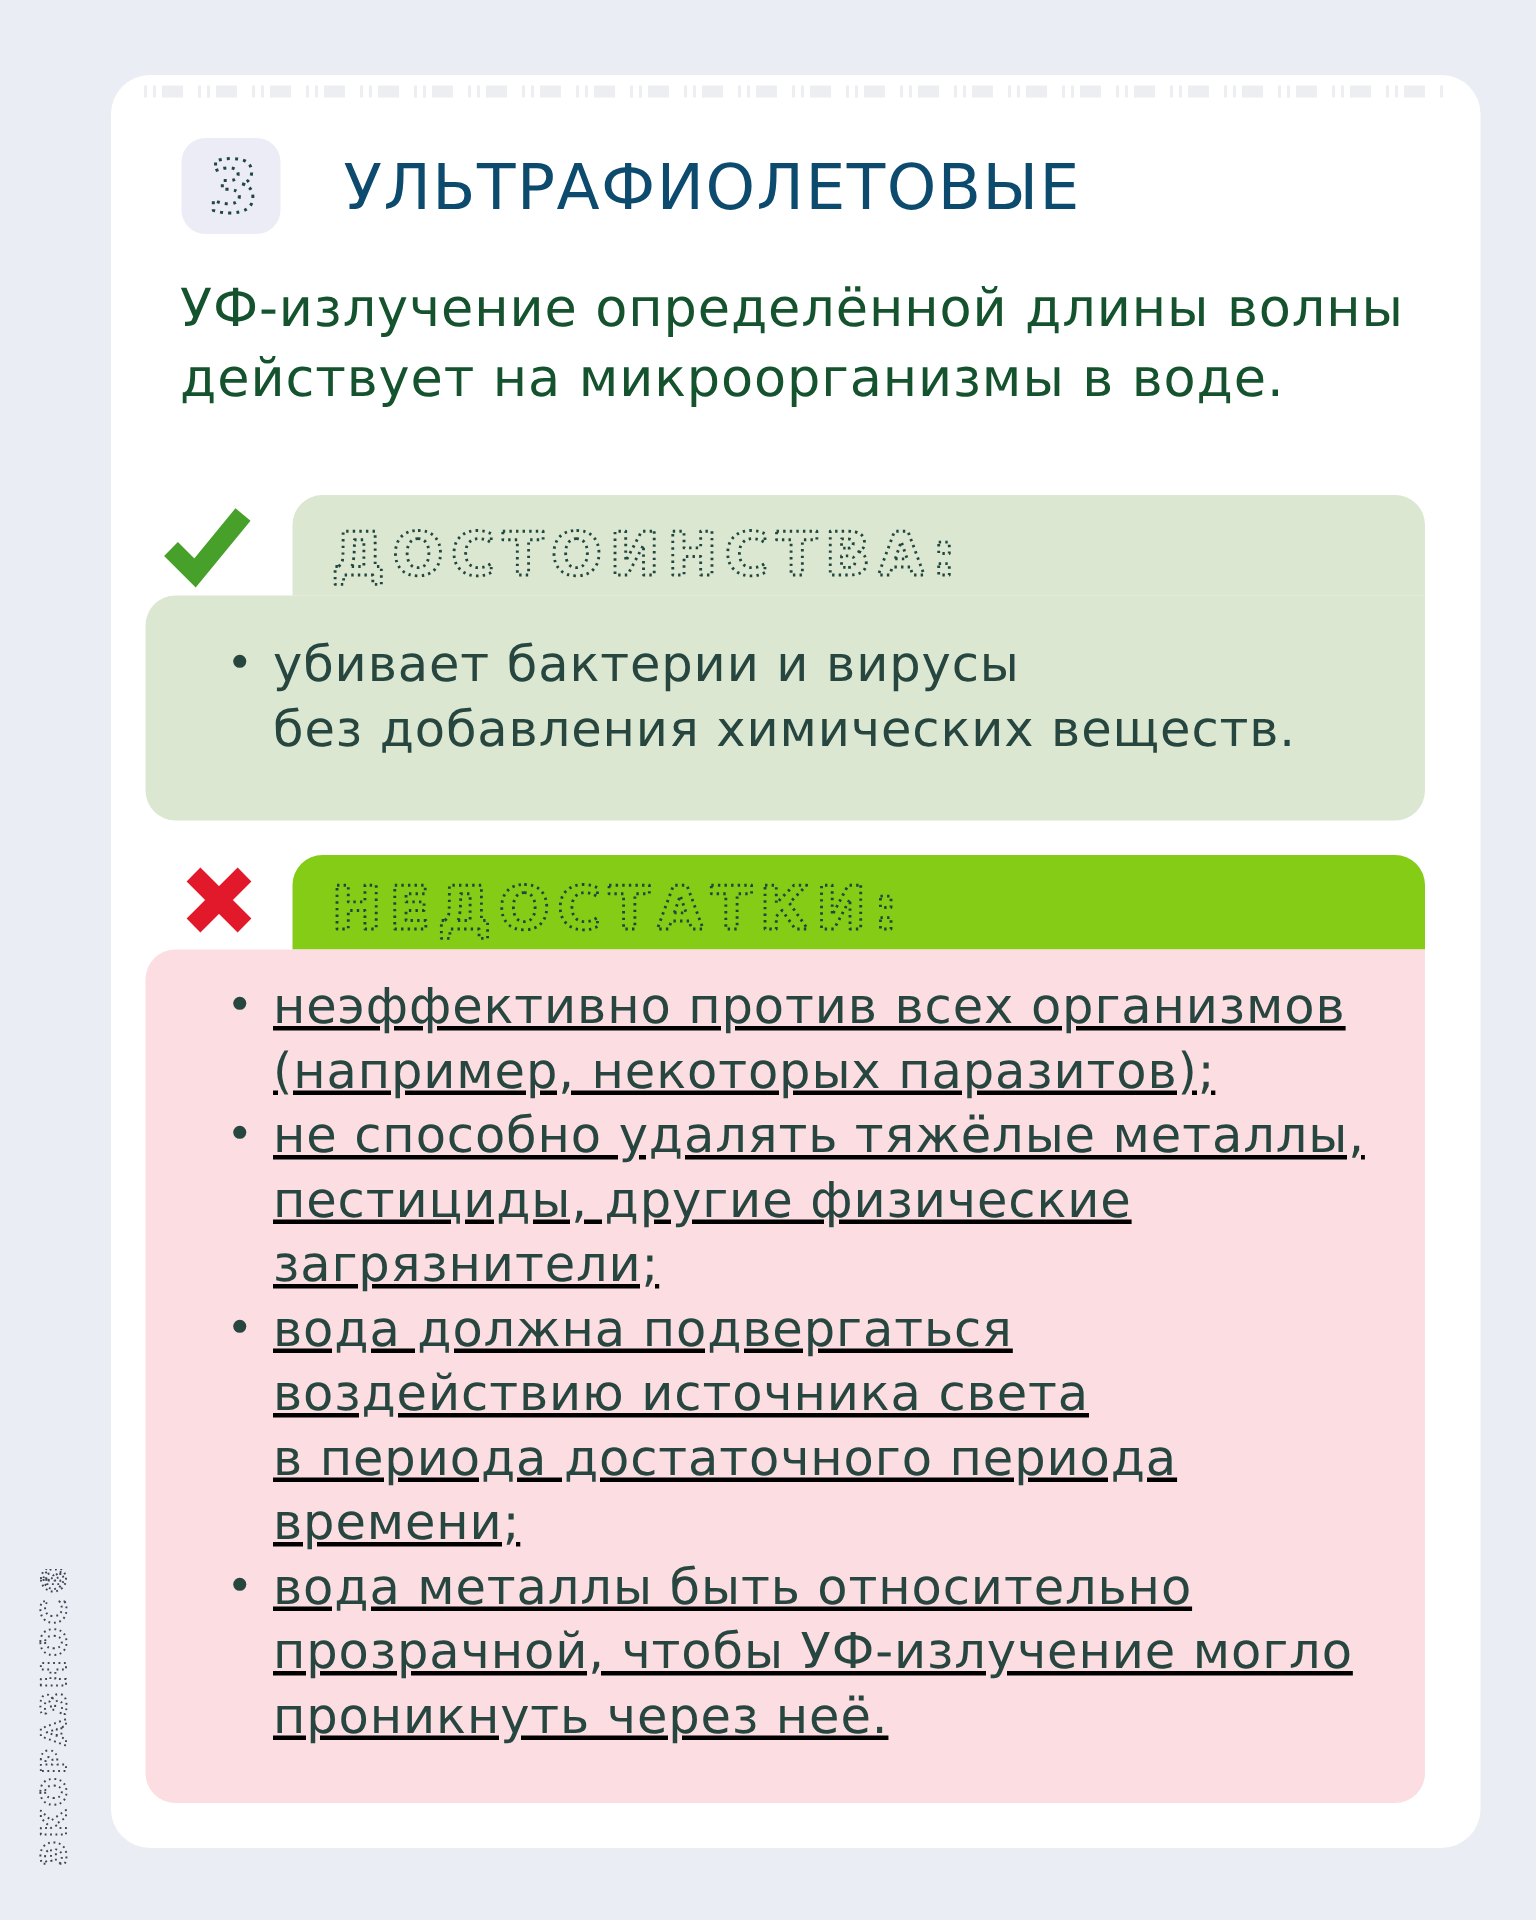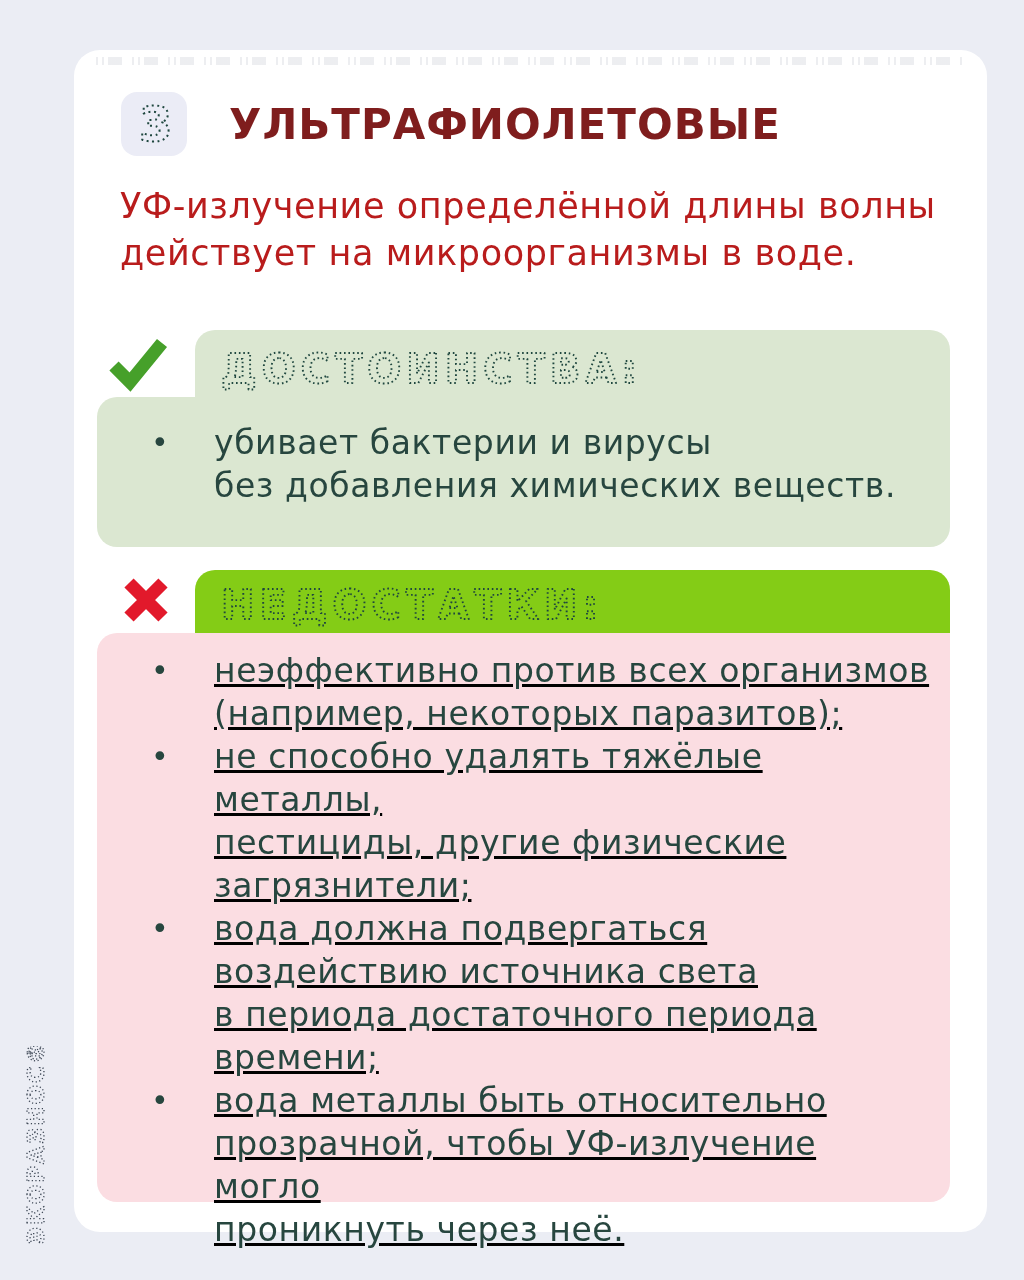--- a/index.html
+++ b/index.html
@@ -27,26 +27,26 @@
   }
   .header-row{
     position:absolute;left:47px;top:42px;
     display:flex;align-items:center;gap:42px;
   }
   .num-badge{
     width:66px;height:64px;background:#ebecf6;border-radius:16px;
     display:flex;align-items:center;justify-content:center;flex:0 0 auto;
   }
   .page-title{
-    font-size:42px;font-weight:700;color:#7f1d1d;letter-spacing:1px;
+    font-size:42px;font-weight:400;color:#0c4a6e;letter-spacing:1px;
     white-space:nowrap;
   }
   .subtitle{
     position:absolute;left:46px;top:133px;
-    font-size:35px;line-height:47px;color:#b91c1c;letter-spacing:.6px;
+    font-size:35px;line-height:47px;color:#14532d;letter-spacing:.6px;
     white-space:pre-line;
   }
   .section{position:absolute;left:23px;width:853px;}
   .section.adv{top:280px;}
   .section.dis{top:520px;}
   .sec-tab{
     margin-left:98px;height:67px;
     border-radius:20px 20px 0 0;
     display:flex;align-items:flex-end;
     padding-left:24px;box-sizing:border-box;
@@ -59,21 +59,21 @@
     box-sizing:border-box;
   }
   .adv .sec-body{background:#dbe7d1;height:150px;padding:24px 20px 0 0;}
   .dis .sec-body{background:#fbdde2;height:569px;padding:16px 20px 0 0;text-decoration:underline;}
   .sec-icon{position:absolute;}
   .adv .sec-icon{left:10px;top:6px;}
   .dis .sec-icon{left:26px;top:7px;}
   ul.points{margin:0;padding:0;list-style:none;}
   ul.points li{
     position:relative;
-    padding-left:117px;
+    padding-left:85px;
     font-size:33px;line-height:43px;color:#27463f;letter-spacing:.6px;
     white-space:pre-line;
   }
   ul.points li::before{
     content:"•";
     position:absolute;left:54px;top:0;
     font-size:30px;line-height:43px;color:#27463f;
   }
   .dotted-text{
     font-family:"DejaVu Sans",sans-serif;

